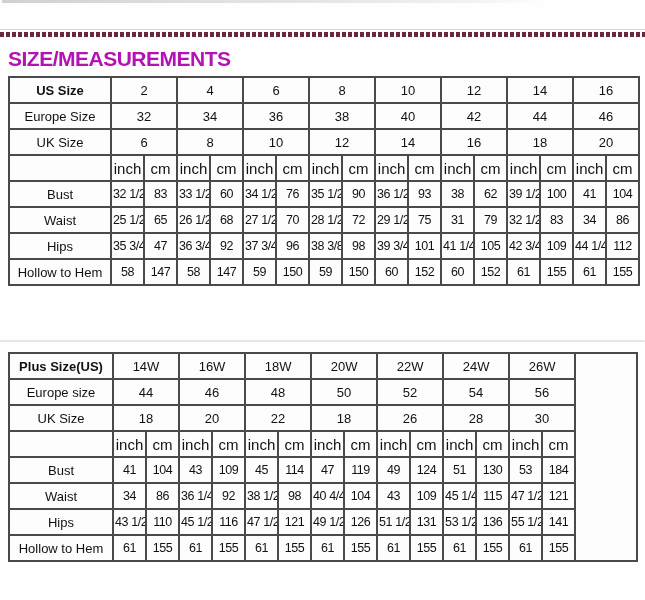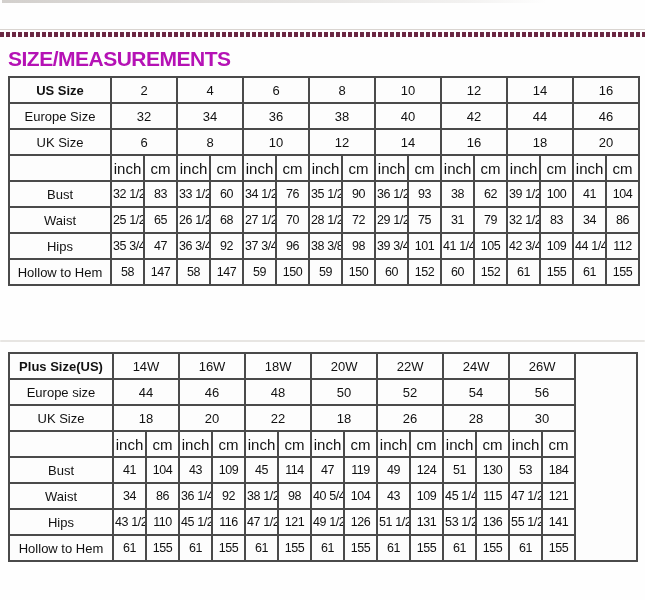--- a/index.html
+++ b/index.html
@@ -300,21 +300,21 @@
           <td class="mval">184</td>
         </tr>
         <tr>
           <th>Waist</th>
           <td class="mval">34</td>
           <td class="mval">86</td>
           <td class="mval">36 1/4</td>
           <td class="mval">92</td>
           <td class="mval">38 1/2</td>
           <td class="mval">98</td>
-          <td class="mval">40 5/4</td>
+          <td class="mval">40 4/4</td>
           <td class="mval">104</td>
           <td class="mval">43</td>
           <td class="mval">109</td>
           <td class="mval">45 1/4</td>
           <td class="mval">115</td>
           <td class="mval">47 1/2</td>
           <td class="mval">121</td>
         </tr>
         <tr>
           <th>Hips</th>

